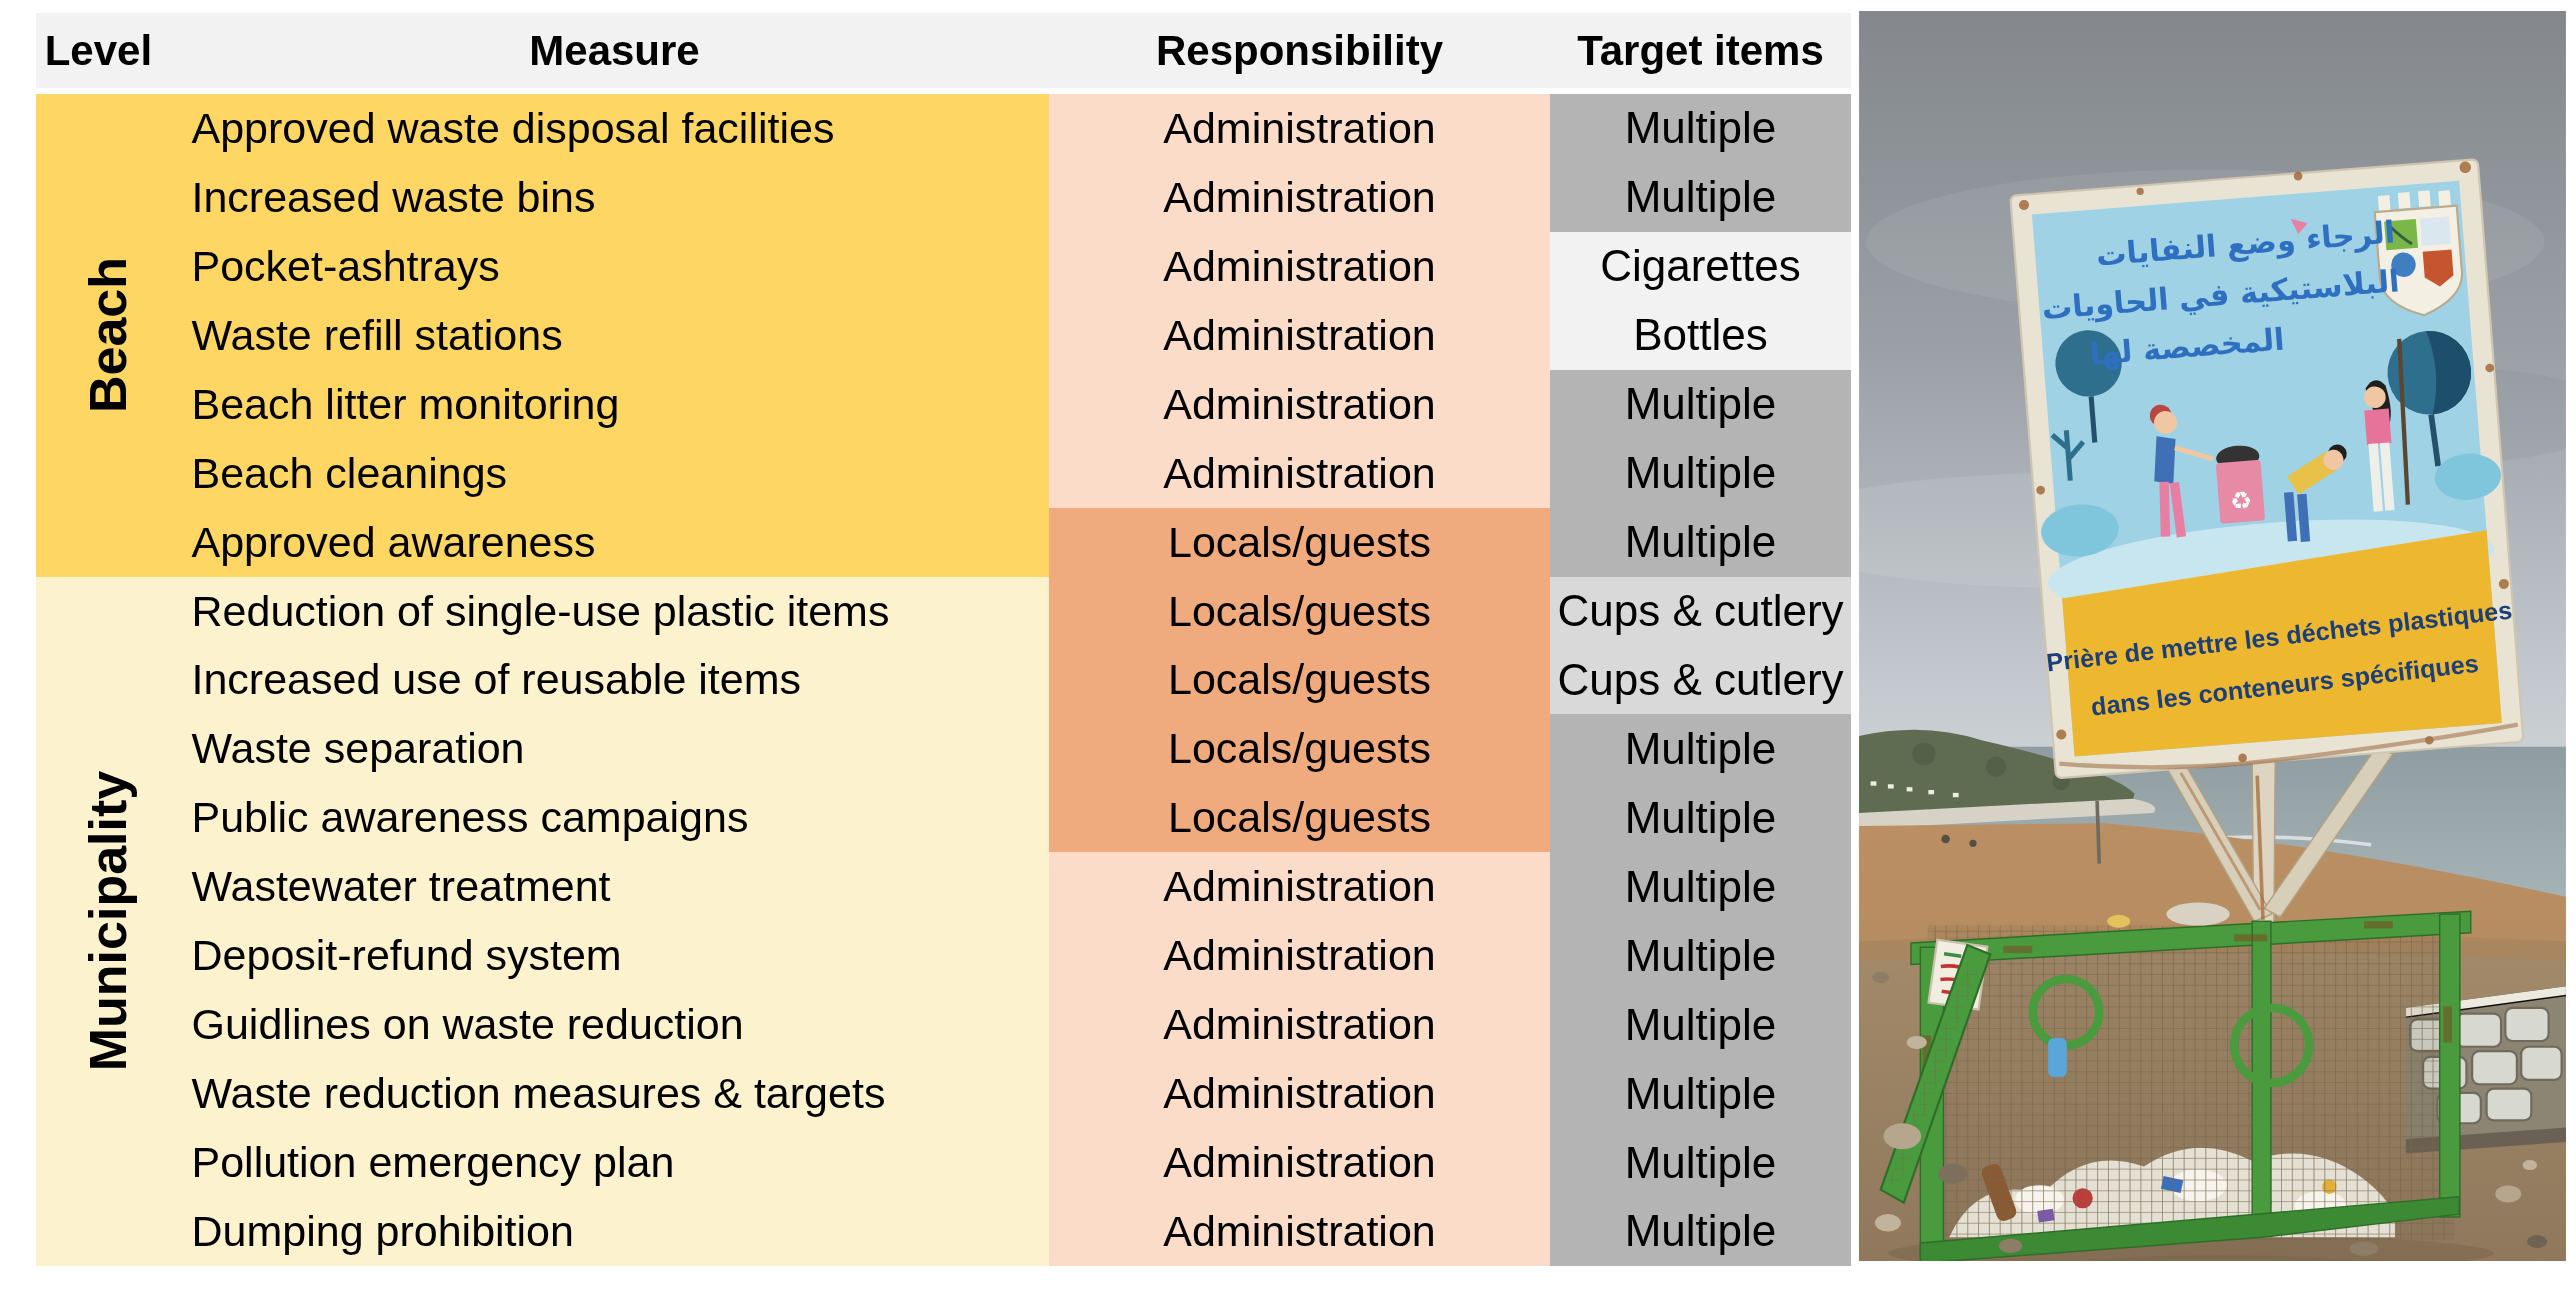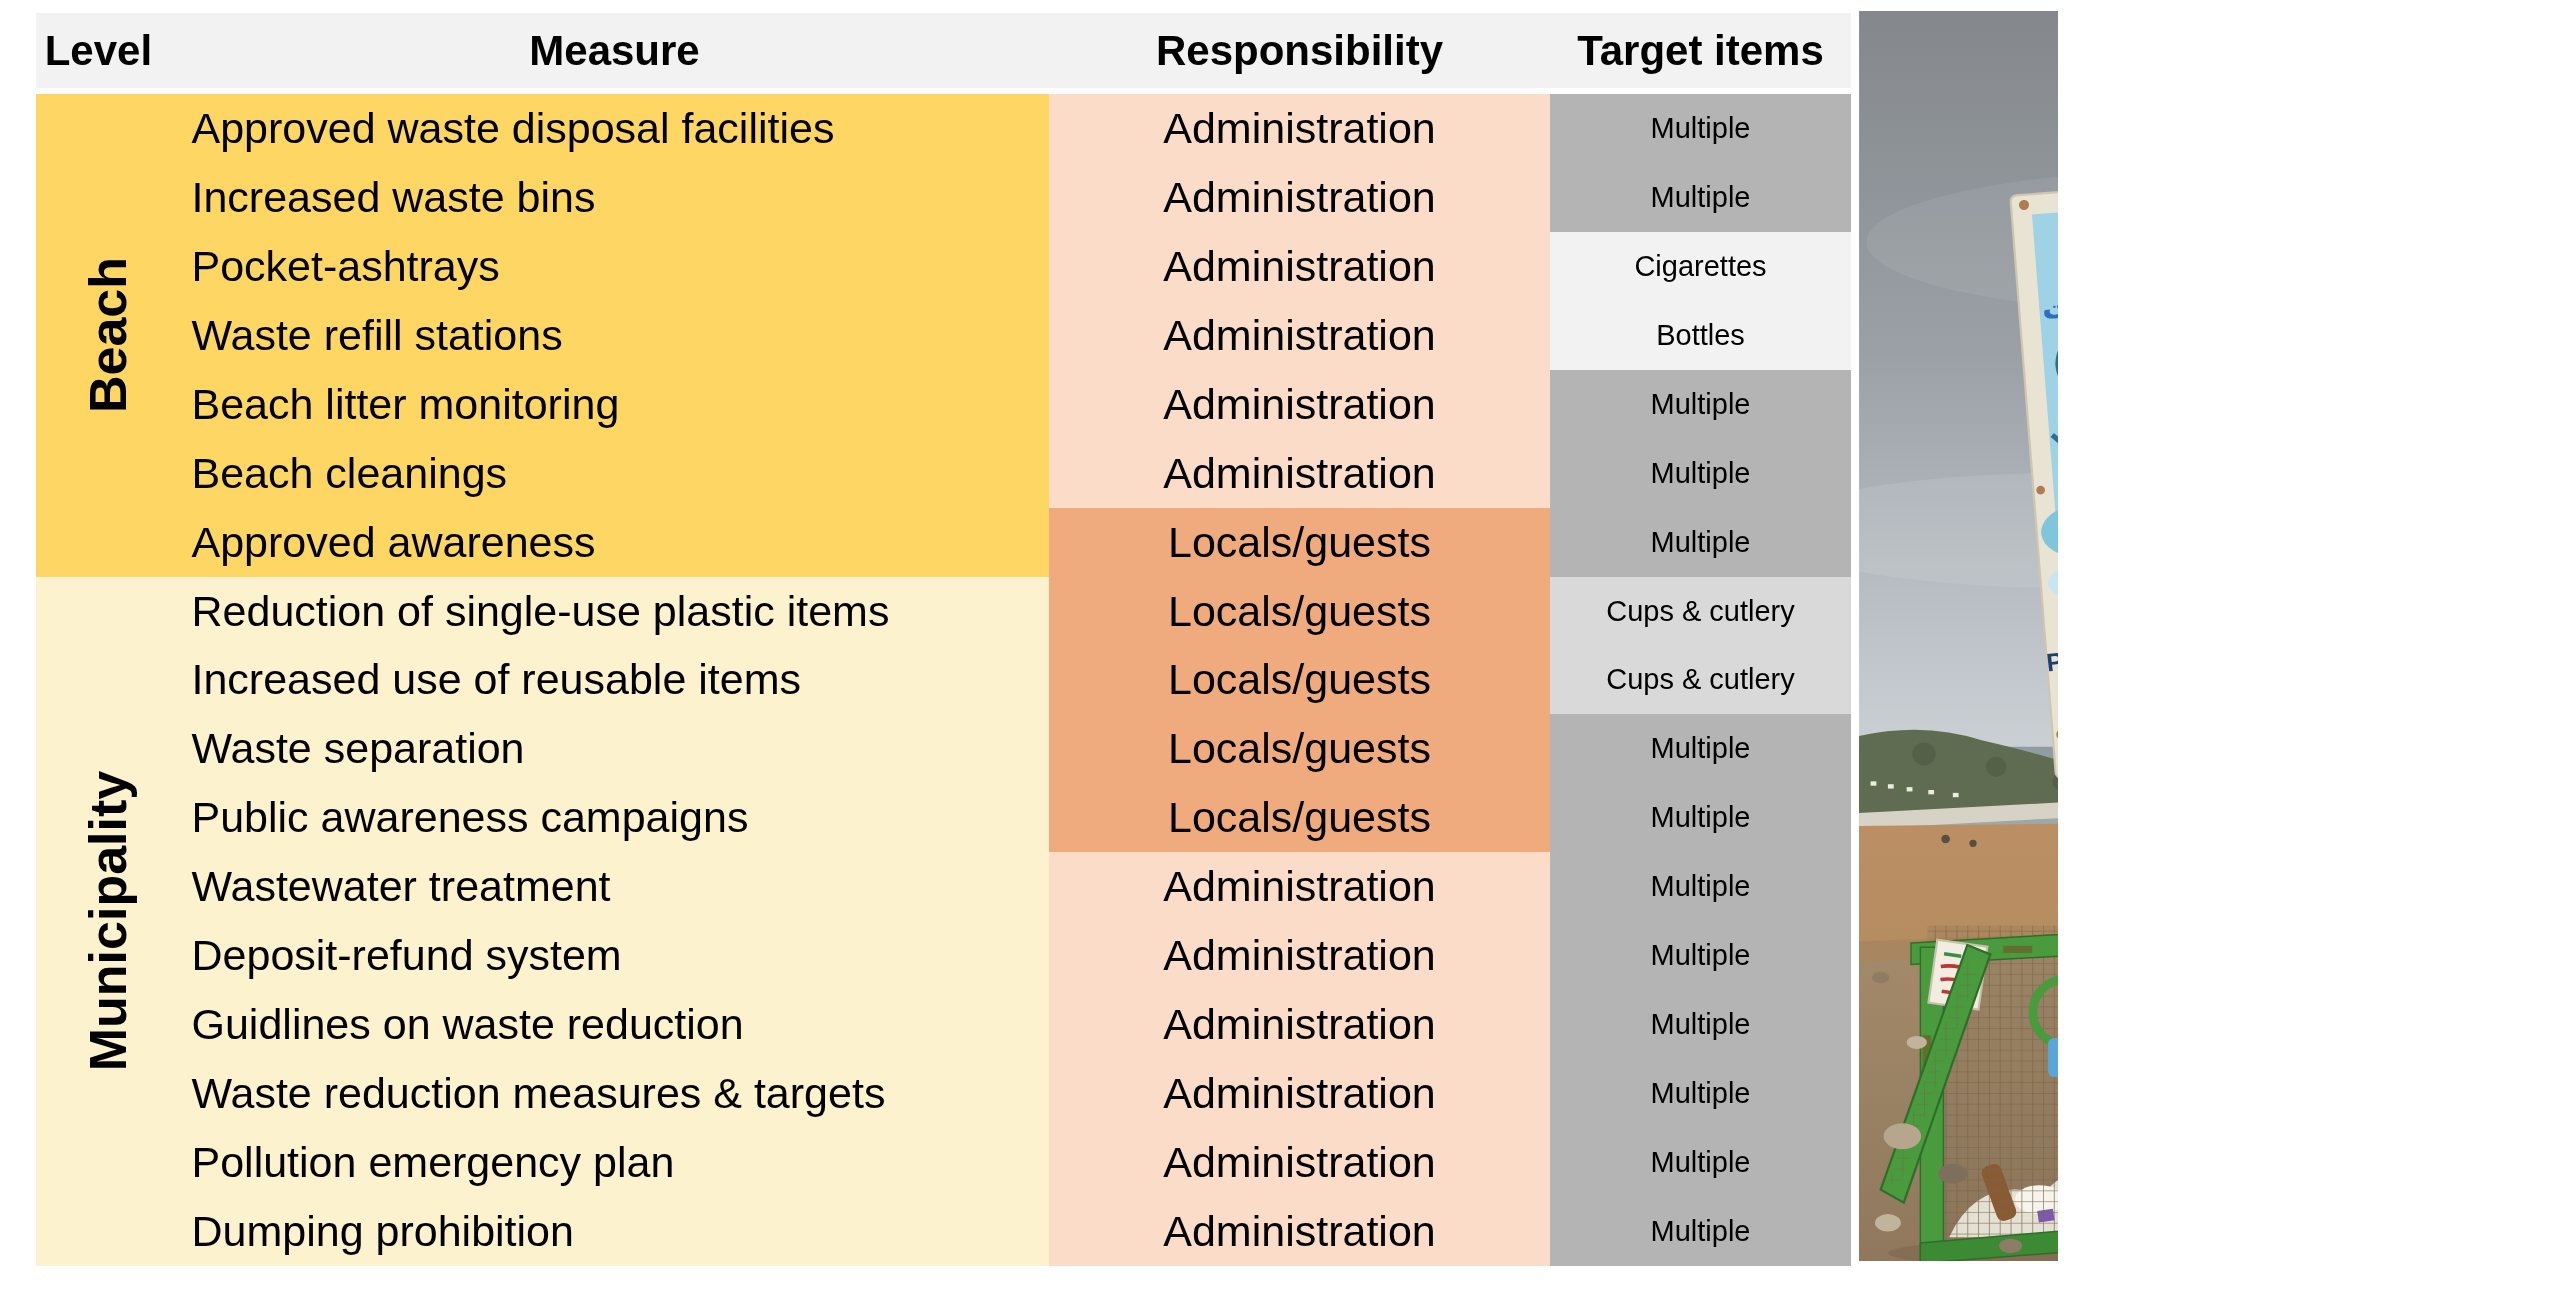--- a/index.html
+++ b/index.html
@@ -1,37 +1,37 @@
 <!DOCTYPE html>
 <html style="--header-bg: #F2F2F2; --beach-bg: #FDD663; --municipality-bg: #FDF2CE; --administration-bg: #FADCC9; --locals-bg: #EFAA7D; --target-multiple-bg: #B4B4B4; --target-light-bg: #F2F2F2; --target-mid-bg: #D9D9D9; --text: #000000; --sign-yellow: #EDB82F; --sign-blue-text: #2F6FC0; --sign-french-text: #1C3F77; --cage-green: #4A9A3E;font-size:11.5px"><head>
 <meta charset="utf-8">
 <style>
   html,body{margin:0;padding:0;background:#ffffff;}
-  .page{position:relative;width:2040px;height:1298px;background:#ffffff;overflow:hidden;
-        font-family:"Liberation Sans","DejaVu Sans",sans-serif;color:#000;padding-left:18px;}
+  .page{position:relative;width:2576px;height:1298px;background:#ffffff;overflow:hidden;
+        font-family:"Liberation Sans","DejaVu Sans",sans-serif;color:#000;}
 
   
   .thead{position:absolute;left:36px;top:13px;width:1815px;height:75px;
          background:var(--header-bg,#f2f2f2);display:flex;align-items:center;
          font-weight:bold;font-size:42px;white-space:nowrap;}
   .h-level{width:144px;padding-left:8.7px;box-sizing:border-box;text-align:left;}
   .h-measure{width:869px;text-align:center;}
   .h-resp{width:501px;text-align:center;}
   .h-target{width:301px;text-align:center;}
 
   .tbody{position:absolute;left:36px;top:94px;width:1815px;height:1172px;
          display:flex;flex-direction:column;text-align:center;}
   .trow{flex:1;display:flex;}
   .c-level{width:144px;}
   .c-measure{width:869px;display:flex;align-items:center;padding-left:11.5px;
              box-sizing:border-box;font-size:43px;white-space:nowrap;}
   .c-resp{width:501px;display:flex;align-items:center;justify-content:center;
           font-size:43px;white-space:nowrap;}
   .c-target{width:301px;display:flex;align-items:center;justify-content:center;
-            font-size:29px;white-space:nowrap;}
+            font-size:44px;white-space:nowrap;}
 
   .g-beach{background:var(--beach-bg,#FDD663);}
   .g-municipality{background:var(--municipality-bg,#FDF2CE);}
   .r-admin{background:var(--administration-bg,#FADCC9);}
   .r-locals{background:var(--locals-bg,#EFAA7D);}
   .t-dark{background:var(--target-multiple-bg,#B4B4B4);}
   .t-xlight{background:var(--target-light-bg,#F2F2F2);}
   .t-mid{background:var(--target-mid-bg,#D9D9D9);}
 
   .level-label{position:absolute;left:36px;width:144px;display:flex;align-items:center;

